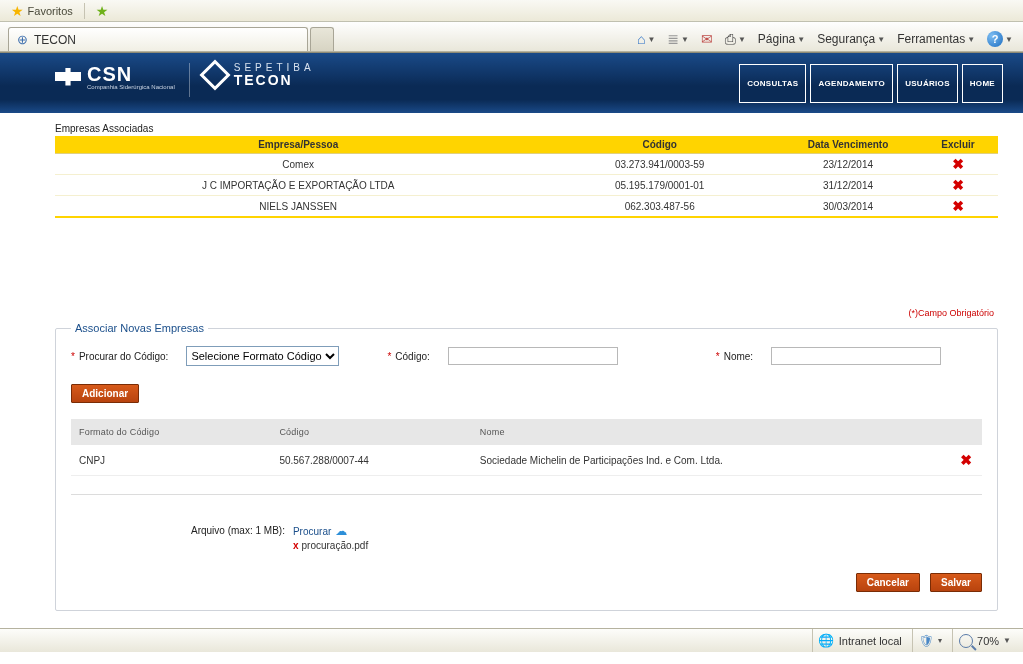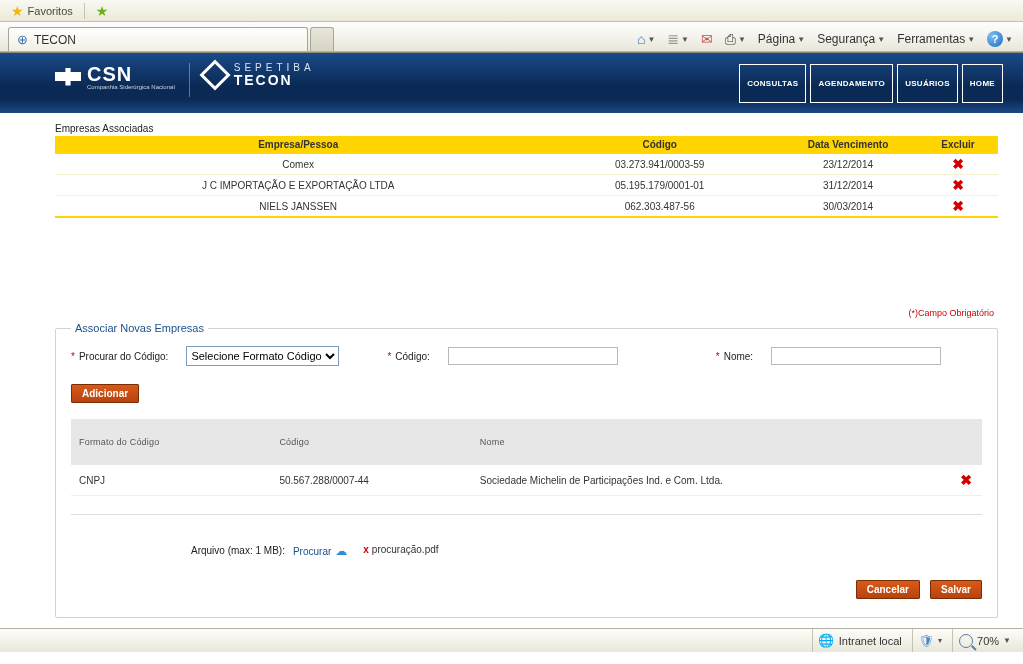--- a/index.html
+++ b/index.html
@@ -54,28 +54,28 @@
   .form-row { display:flex; align-items:center; gap:18px; flex-wrap:wrap; }
   .form-row label { font-size:10px; color:#222; display:flex; align-items:center; gap:4px;}
   .ast { color:#c00; }
   select.formato { font-size:11px; height:20px; border:1px solid #7f9db9; background:#fff; }
   input.txt { font-size:11px; height:18px; border:1px solid #b8b8b8; background:#fff; padding:0 3px; width:170px;}
   .btn { background:linear-gradient(#d75a1a,#b8430e); color:#fff; border:1px solid #7a2c05; font-size:10px; font-weight:bold; padding:3px 10px; cursor:pointer; border-radius:1px;}
   .btn.cancel { background:linear-gradient(#d75a1a,#b8430e);}
   .assoc-spacer { flex:1; }
 
   .pending { width:100%; margin-top:16px; border-collapse:collapse;}
-  .pending th { background:#e7e7e7; color:#555; font-size:9px; text-align:left; font-weight:normal; padding:18px 8px; letter-spacing:.2px;margin-top:32px;}
+  .pending th { background:#e7e7e7; color:#555; font-size:9px; text-align:left; font-weight:normal; padding:8px 8px; letter-spacing:.2px;margin-top:32px;}
   .pending td { font-size:10px; padding:8px 8px; color:#333; border-bottom:1px solid #eee;}
   .pending .del-cell { text-align:right; padding-right:10px;}
   .pending-wrap { border-bottom:1px solid #dcdcdc; padding-bottom:18px; margin-bottom:4px;}
 
   .file-row { display:flex; align-items:flex-start; gap:8px; font-size:10px; margin-top:29px; margin-left:120px;}
   .file-lbl { color:#222; padding-top:1px;}
-  .file-links { display:flex; gap:16px;}
+  .file-links { display:flex; flex-direction:column; gap:2px;}
   .browse { color:#1b4f8b; cursor:pointer; display:flex; gap:4px; align-items:center;}
   .cloud { color:#2d8fd8; font-size:12px;}
   .filelink { color:#333;}
   .filelink .fx { color:#d40000; font-weight:bold; margin-right:3px;}
 
   .bottom-btns { display:flex; justify-content:flex-end; gap:10px; margin-top:22px; }
   
   .status-bar { height:24px; border-top:1px solid #b5b29f; background:linear-gradient(#fdfdfa,#e9e7da); display:flex; align-items:center; justify-content:flex-end; font-size:11px; color:#333; padding:0 6px; gap:4px;}
   .status-bar .sect { display:flex; align-items:center; gap:4px; padding:0 6px; border-left:1px solid #c6c3b2; height:100%;}
   .status-bar .globe { color:#2a80c8; font-size:13px;}

